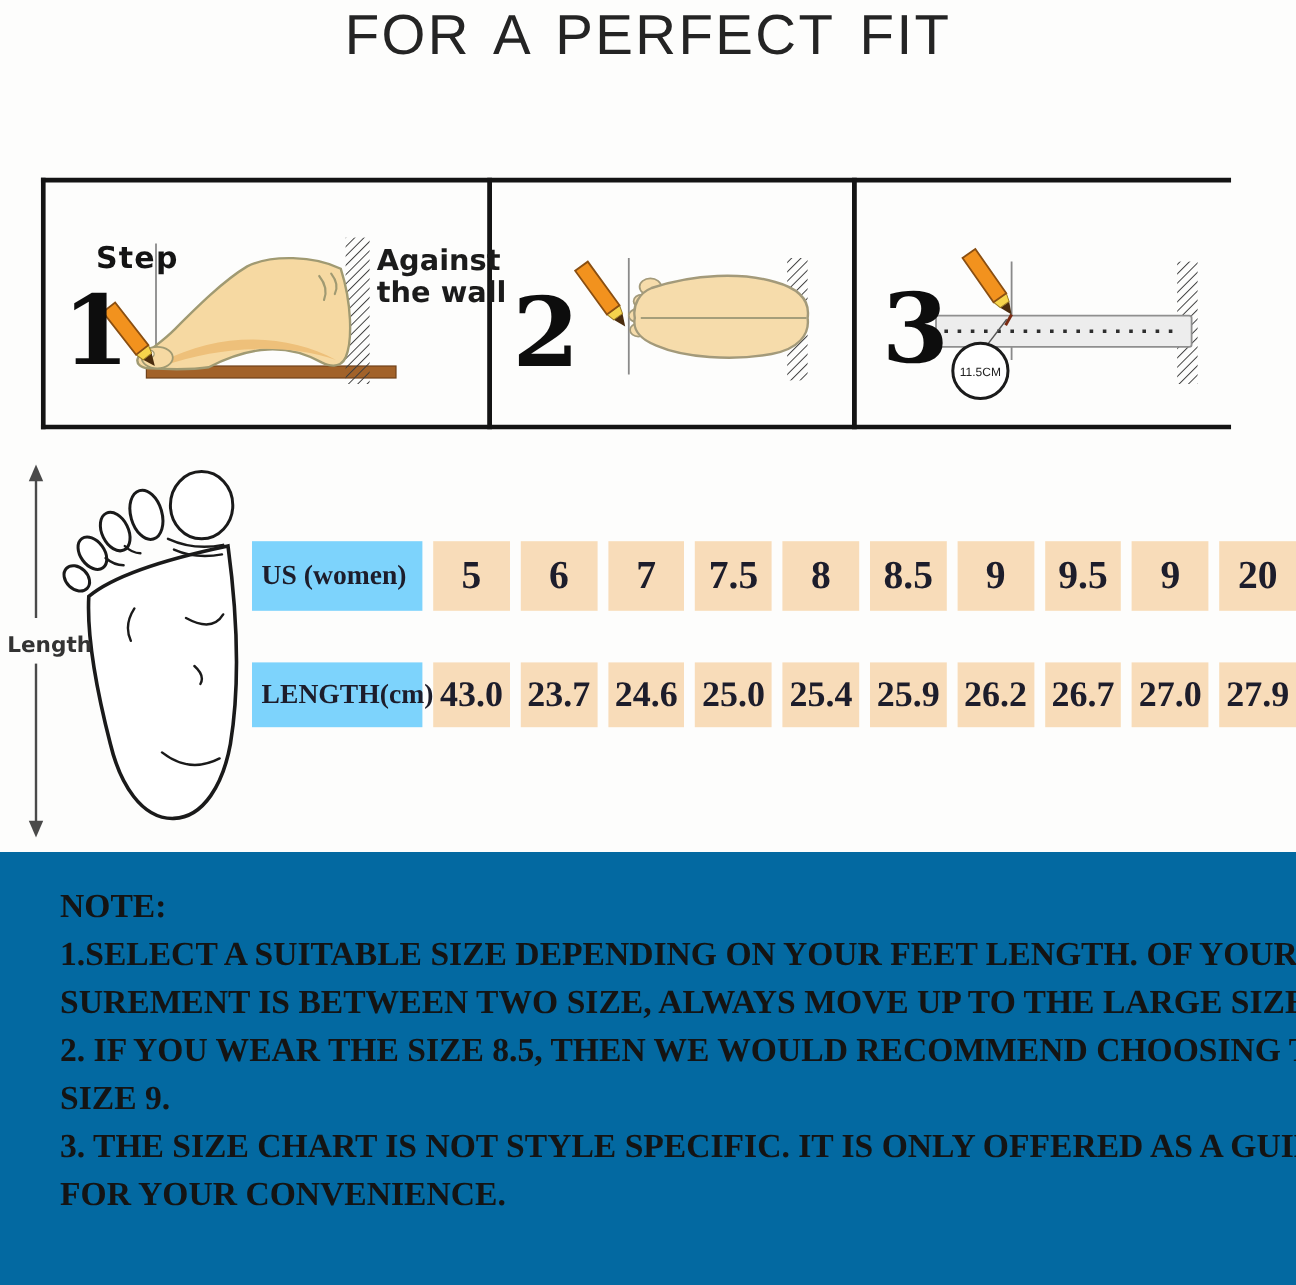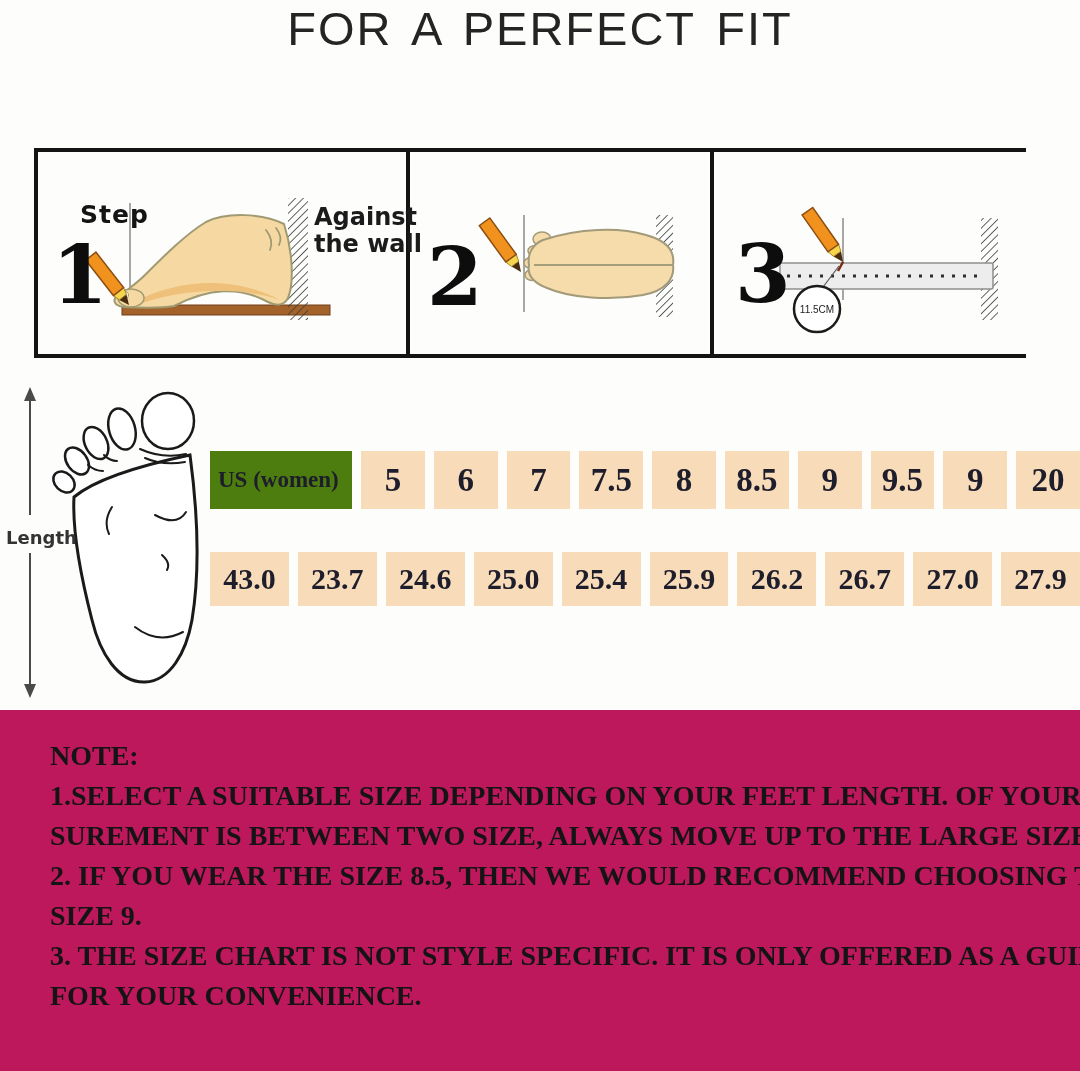--- a/index.html
+++ b/index.html
@@ -16,29 +16,29 @@
   .num{position:absolute;font-family:"DejaVu Serif",serif;font-weight:bold;font-size:80px;
        line-height:0.82;color:#0d0d0d;}
   .caption{position:absolute;left:280px;top:56px;font-size:24px;font-weight:bold;color:#1b1b1b;
            font-family:"DejaVu Sans",sans-serif;line-height:1.12;}
   
   .sole{position:absolute;left:0;top:385px;}
   .lengthlabel{position:absolute;left:6px;top:527px;width:52px;font-size:18px;font-weight:bold;
                color:#333;font-family:"DejaVu Sans",sans-serif;}
   
   .trow{position:absolute;left:210px;width:870px;display:flex;gap:9px;}
-  .tlabel{width:142px;flex:0 0 142px;background:#4d7c0f;display:flex;align-items:center;
+  .tlabel{width:142px;flex:0 0 142px;background:#7dd3fc;display:flex;align-items:center;
           padding-left:8px;box-sizing:border-box;font-family:"Liberation Serif",serif;
           font-weight:bold;font-size:23px;color:#1d1d2b;}
   .tcell{flex:1;background:#f8dcb9;display:flex;align-items:center;justify-content:center;
          font-family:"Liberation Serif",serif;font-weight:bold;color:#1d1d2b;}
   .r1 .tcell{font-size:33px;}
   .r2 .tcell{font-size:30px;}
   
-  .note{position:absolute;left:0;top:710px;width:1080px;height:361px;background:#be185d;}
+  .note{position:absolute;left:0;top:710px;width:1080px;height:361px;background:#0369a1;}
   .note-inner{position:absolute;left:50px;top:26px;}
   .noteline{font-family:"Liberation Serif",serif;font-weight:bold;font-size:28px;
             line-height:40px;color:#141414;white-space:nowrap;}
 </style>
 </head>
 <body>
 
 <div class="page">
 
   <div class="title">
@@ -152,20 +152,21 @@
     <div class="tcell">7.5</div>
     <div class="tcell">8</div>
     <div class="tcell">8.5</div>
     <div class="tcell">9</div>
     <div class="tcell">9.5</div>
     <div class="tcell">9</div>
     <div class="tcell">20</div>
   </div>
 
   <div class="trow r2" style="top:552px;height:54px;">
+    <div class="tlabel">LENGTH(cm)</div>
     <div class="tcell">43.0</div>
     <div class="tcell">23.7</div>
     <div class="tcell">24.6</div>
     <div class="tcell">25.0</div>
     <div class="tcell">25.4</div>
     <div class="tcell">25.9</div>
     <div class="tcell">26.2</div>
     <div class="tcell">26.7</div>
     <div class="tcell">27.0</div>
     <div class="tcell">27.9</div>

